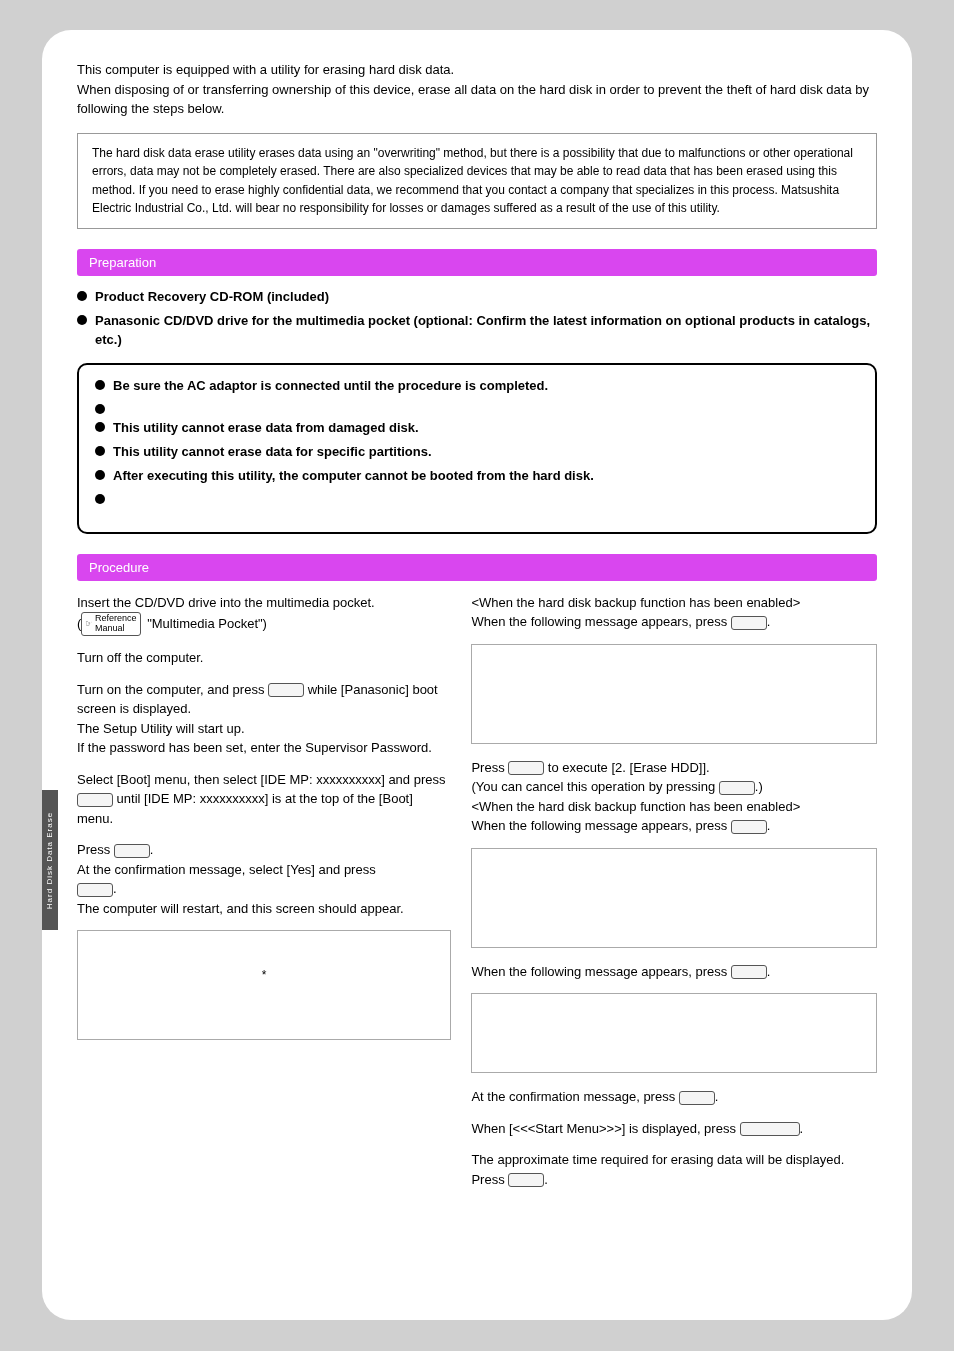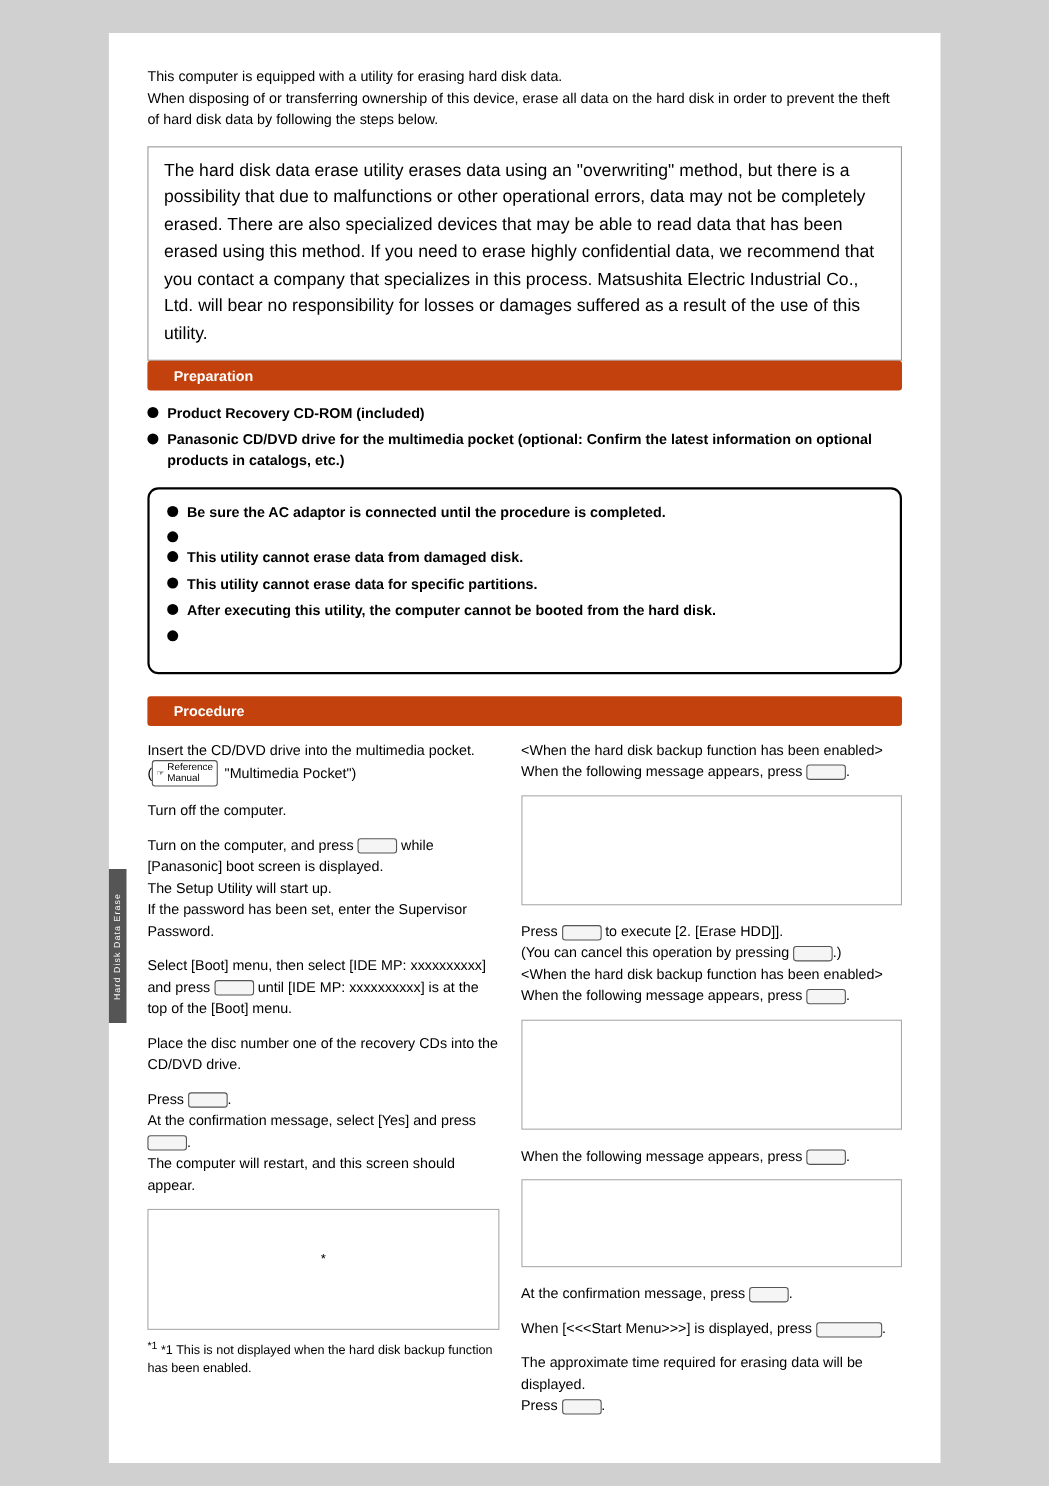--- a/index.html
+++ b/index.html
@@ -10,42 +10,44 @@
       color: #000;
       width: 954px;
       min-height: 1351px;
       display: flex;
       justify-content: center;
       align-items: flex-start;
       padding: 30px 20px;
     }
     .page {
       background: #fff;
-      width: 756px;
+      width: 870px;
       min-height: 1290px;
       padding: 30px 35px;
       position: relative;
+      border-radius: 29px;
     }
     .intro-text {
       font-size: 13px;
       line-height: 1.5;
       margin-bottom: 14px;
     }
     .warning-box {
       border: 1px solid #999;
       padding: 10px 14px;
-      font-size: 16px;
+      margin-bottom: 20px;
+      font-size: 12px;
       line-height: 1.55;
     }
     .section-header {
-      background: #c2410c;
+      background: #d946ef;
       color: #fff;
       font-size: 13px;
-      font-weight: bold;
-      padding: 6px 24px;
+      font-weight: normal;
+      padding: 6px 12px;
       margin-bottom: 12px;
       border-radius: 3px;
     }
     .bullet-list {
       list-style: none;
       margin-bottom: 14px;
       font-weight: bold;
     }
     .bullet-list li {
       display: flex;
@@ -210,38 +212,32 @@
       <div class="step-para">
         <span>Turn on the computer, and press <span class="key-enter"></span> while [Panasonic] boot screen is displayed.<br>
         The Setup Utility will start up.<br>
         If the password has been set, enter the Supervisor Password.</span>
       </div>
 
       <div class="step-para">
         <span>Select [Boot] menu, then select [IDE MP: xxxxxxxxxx] and press <span class="key-enter"></span> until [IDE MP: xxxxxxxxxx] is at the top of the [Boot] menu.</span>
       </div>
 
-      <div class="step-para">
-        <span>Place the disc number one of the recovery CDs into the CD/DVD drive.</span>
-      </div>
 
       <div class="step-para">
         <span>Press <span class="key-enter"></span>.<br>
         At the confirmation message, select [Yes] and press<br>
         <span class="key-enter"></span>.<br>
         The computer will restart, and this screen should appear.</span>
       </div>
 
       <div class="screen-box" style="min-height:110px;">
         <div class="screen-asterisk">*</div>
       </div>
 
-      <div class="asterisk-note">
-        <sup>*1</sup> <span>*1  This is not displayed when the hard disk backup function has been enabled.</span>
-      </div>
 
     </div>
 
     <div class="col-right">
 
       <div class="step-para">
         <span>&lt;When the hard disk backup function has been enabled&gt;</span><br>
         <span>When the following message appears, press <span class="key-enter"></span>.</span>
       </div>
 

